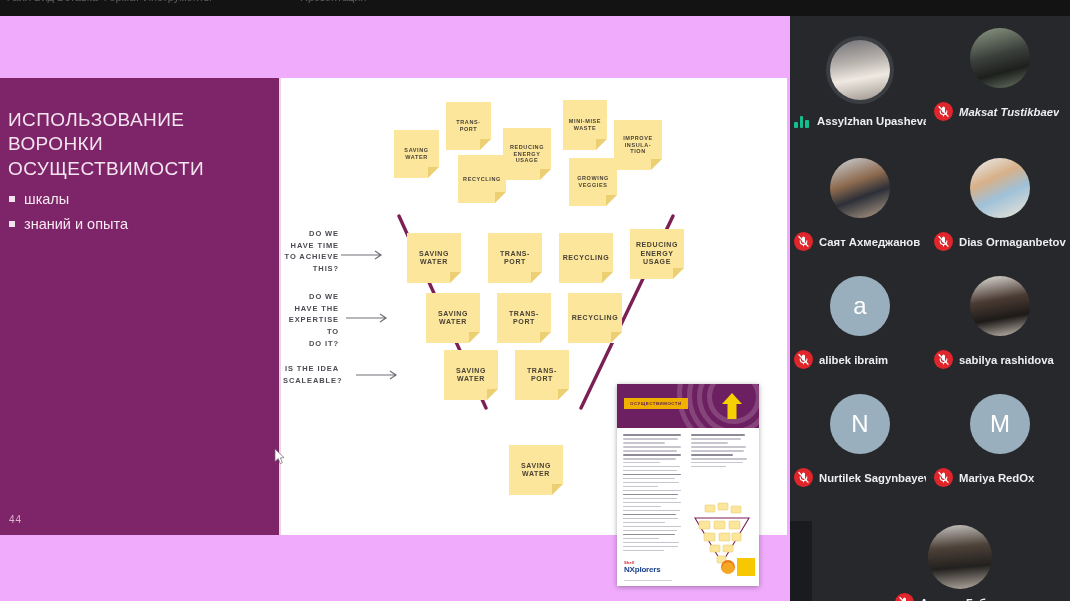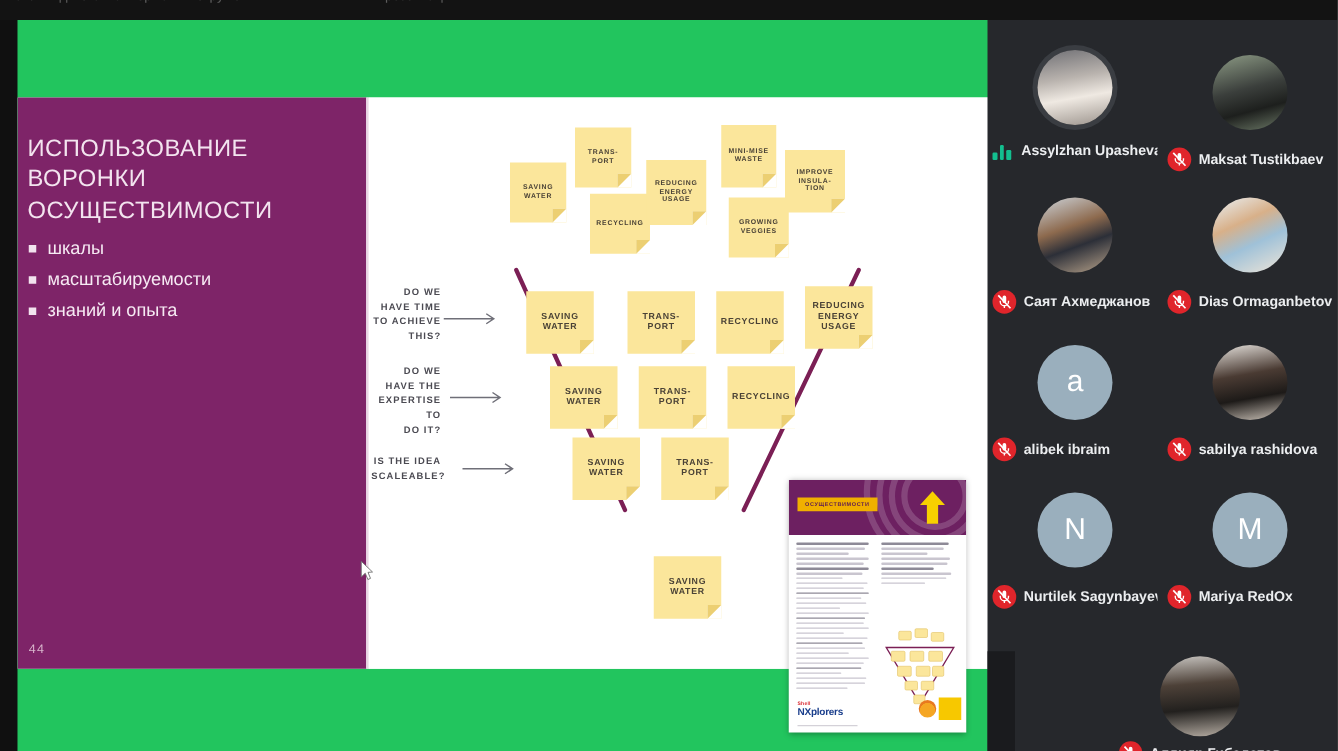--- a/index.html
+++ b/index.html
@@ -11,21 +11,21 @@
   
   #topstrip { position:absolute; left:0; top:0; width:1070px; height:16px;
               background:#131313; overflow:hidden; }
   #topstrip .ghost { position:absolute; top:-9px; font-size:11px; color:#9a9a9a;
                      white-space:nowrap; opacity:.55; }
   #topstrip .g1 { left:4px; }
   #topstrip .g2 { left:300px; }
 
   
   #share { position:absolute; left:0; top:16px; width:908px; height:585px;
-           background:#22c55e; overflow:hidden;margin-left:14px; }
+           background:#f0abfc; overflow:hidden; }
   #slide { position:absolute; left:0; top:62px; width:787px; height:457px; background:#fff; }
 
   
   #panel { position:absolute; left:0; top:0; width:279px; height:457px;
            background:#7e2468; padding:30px 20px 0 8px; }
   #panel-title { color:#f3e4ef; font-size:19px; line-height:1.28; letter-spacing:.4px;
                  font-weight:400; }
   #panel-sub { margin-top:26px; color:#f6eaf3; font-size:14.5px; line-height:1.5; }
   #panel-list { margin-top:6px; list-style:none; }
   #panel-list li { color:#f6eaf3; font-size:14.5px; line-height:1.72; padding-left:16px;
@@ -127,21 +127,20 @@
     <div class="ghost g2">Презентация</div>
   </div>
 
   <div id="share">
     <div id="slide">
 
       <div id="panel">
         <div id="panel-title">ИСПОЛЬЗОВАНИЕ<br>ВОРОНКИ<br>ОСУЩЕСТВИМОСТИ</div>
         <ul id="panel-list">
             <li>шкалы</li>
-            <li>масштабируемости</li>
             <li>знаний и опыта</li>
           </ul>
         <div id="pageno">44</div>
       </div>
       <div id="panel-edge"></div>
 
       <div id="canvas">
         <svg id="funnel-svg" width="506" height="457">
           <g id="funnel-lines-g" stroke="#7b1f55" stroke-width="3.4" fill="none" stroke-linecap="round">
               <path d="M118 138 L205 330"></path>
@@ -308,21 +307,21 @@
           <div class="ava ring ph1"></div>
           <div class="nameline">
             <span class="lvl">
               <i style="height:6px"></i>
               <i style="height:12px"></i>
               <i style="height:8px"></i>
             </span>
             <span class="nm">Assylzhan Upasheva</span>
           </div>
         </div>
-        <div class="cell" style="left: 140px; top: 20px;">
+        <div class="cell" style="left: 140px; top: 4px; font-style: italic;">
           <div class="ava ph2"></div>
           <div class="nameline">
             <span class="mic">
               <svg width="13" height="13" viewBox="0 0 13 13">
                 <path d="M6.5 1.4a1.5 1.5 0 0 1 1.5 1.5v3a1.5 1.5 0 0 1-3 0v-3a1.5 1.5 0 0 1 1.5-1.5z" fill="#fff"></path>
                 <path d="M3.2 5.6v.7a3.3 3.3 0 0 0 6.6 0v-.7" stroke="#fff" stroke-width="1.1" fill="none"></path>
                 <path d="M6.5 9.6v1.8" stroke="#fff" stroke-width="1.1"></path>
                 <path d="M1.6 1.3 L11.4 11.6" stroke="#fff" stroke-width="1.35"></path>
               </svg>
             </span>

